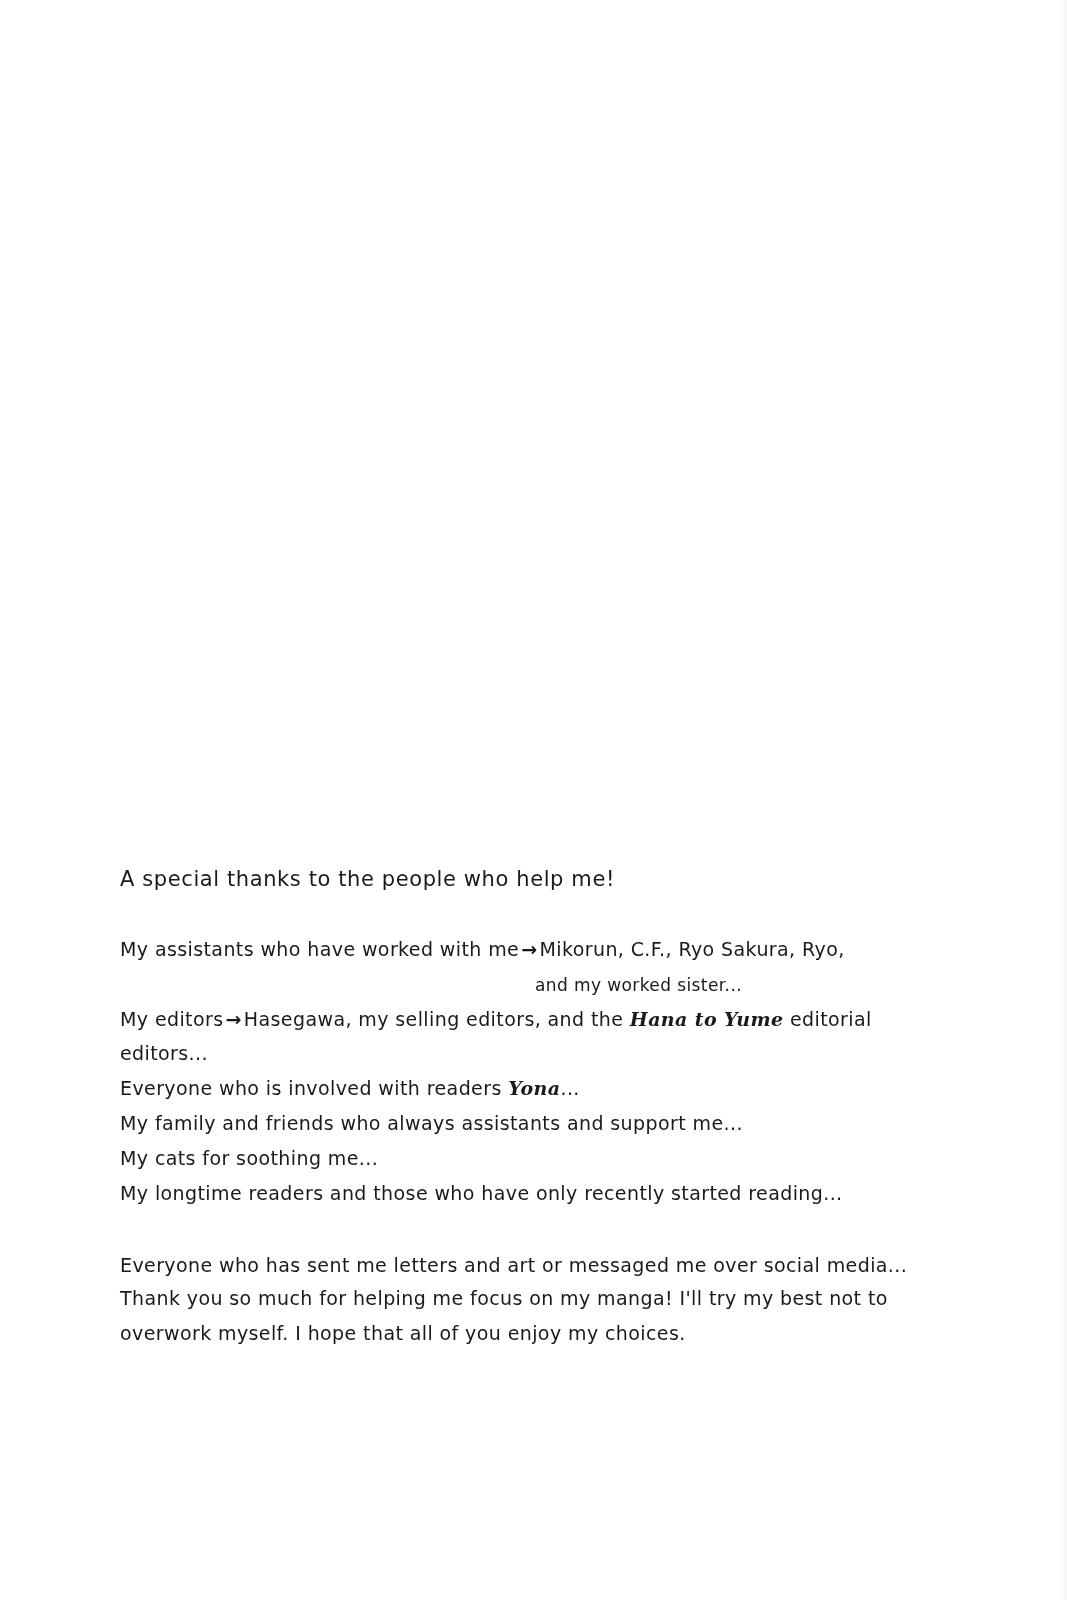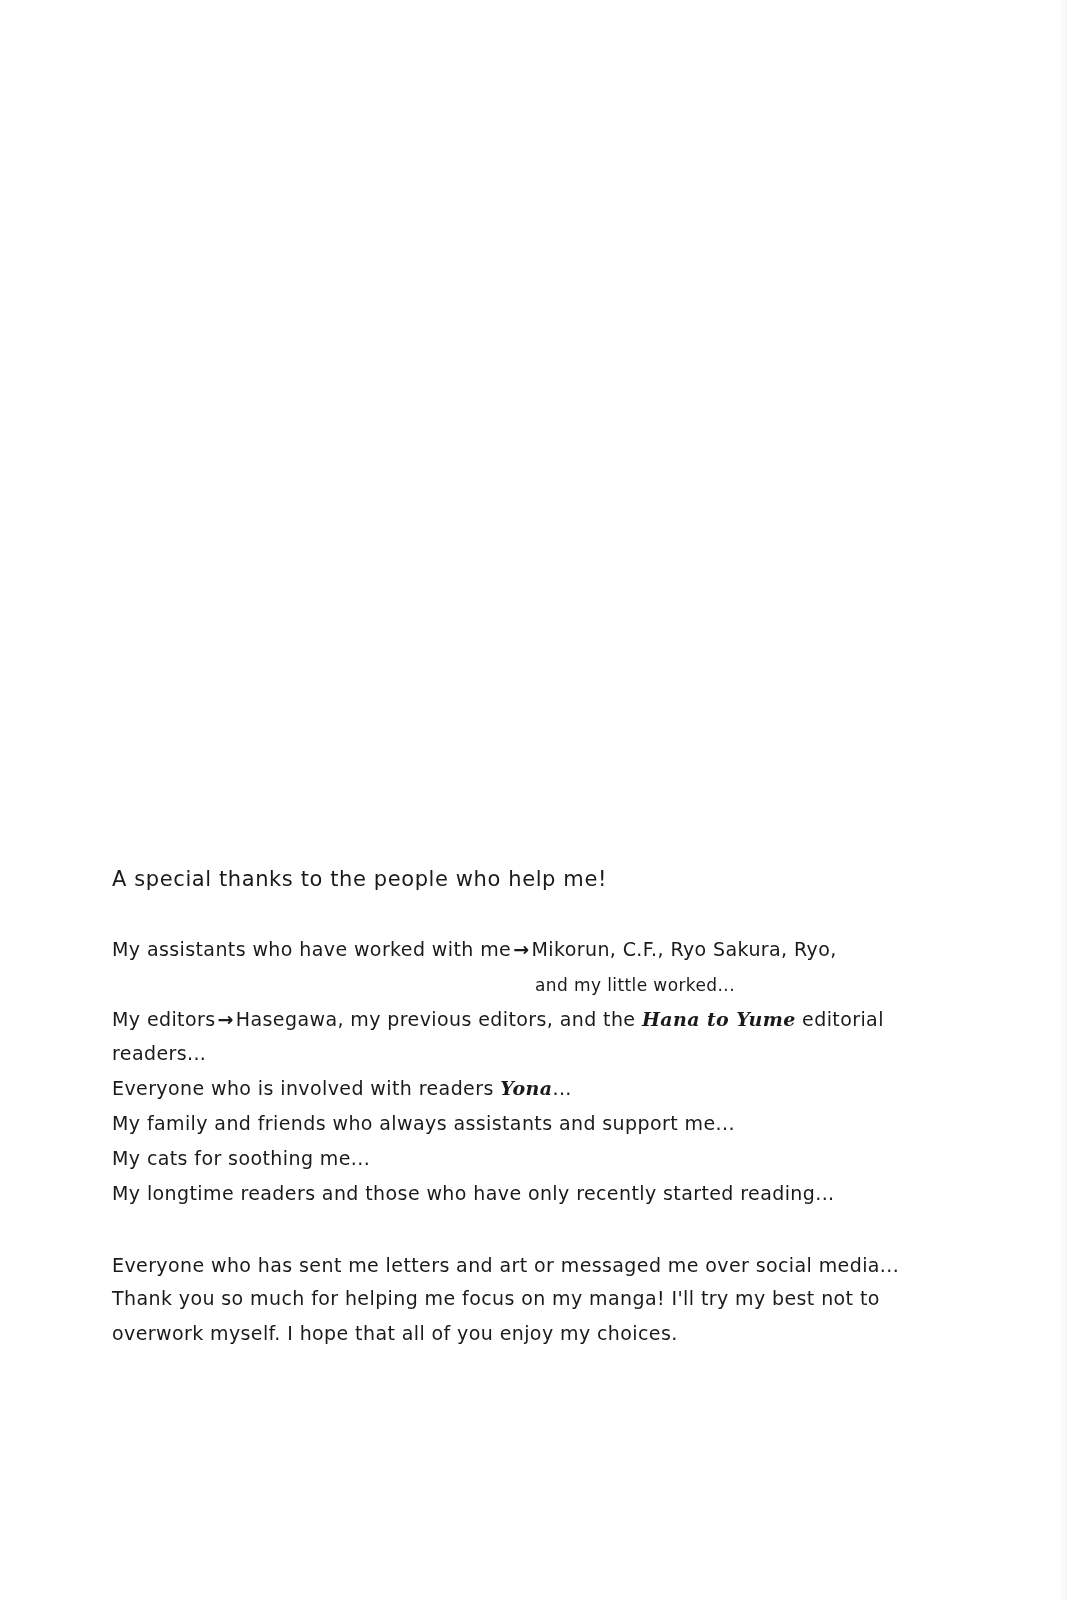--- a/index.html
+++ b/index.html
@@ -33,21 +33,21 @@
       position: absolute;
       left: 108px;
       top: 862px;
       width: 800px;
       font-size: 19px;
       letter-spacing: 0.4px;
       font-weight: normal;
     }
     .line {
       position: absolute;
-      left: 4px;
+      left: 12px;
       white-space: nowrap;
       line-height: 26px;
       height: 26px;
     }
     .heading { font-size: 21px; letter-spacing: 0.6px; }
     .indent { left: 427px; font-size: 17px; }
     .arrow { font-weight: bold; margin: 0 2px; }
     .title-italic { font-style: italic; font-family: "DejaVu Serif", serif; font-weight: bold; }
   </style>
 </head>
@@ -55,26 +55,26 @@
 
 <div class="page">
   <div class="gutter"></div>
 
   <div class="notes">
     <div class="line heading" style="top:4px;">A special thanks to the people who help me!</div>
 
     <div class="line" style="top:74px;">
       <span>My assistants who have worked with me</span><span class="arrow">→</span><span>Mikorun, C.F., Ryo Sakura, Ryo,</span>
     </div>
-    <div class="line indent" style="top:110px;">and my little worked...</div>
+    <div class="line indent" style="top:110px;">and my worked sister...</div>
 
     <div class="line" style="top:144px;">
-      <span>My editors</span><span class="arrow">→</span><span>Hasegawa, my previous editors, and the </span><span class="title-italic">Hana to Yume</span><span> editorial</span>
+      <span>My editors</span><span class="arrow">→</span><span>Hasegawa, my selling editors, and the </span><span class="title-italic">Hana to Yume</span><span> editorial</span>
     </div>
-    <div class="line" style="top:178px;">readers...</div>
+    <div class="line" style="top:178px;">editors...</div>
 
     <div class="line" style="top:213px;">
       <span>Everyone who is involved with readers </span><span class="title-italic">Yona</span><span>...</span>
     </div>
 
     <div class="line" style="top:248px;">My family and friends who always assistants and support me...</div>
     <div class="line" style="top:283px;text-align:right;">My cats for soothing me...</div>
     <div class="line" style="top:318px;text-align:right;">My longtime readers and those who have only recently started reading...</div>
     <div class="line" style="top:353px;margin-top:37px;">Everyone who has sent me letters and art or messaged me over social media...</div>
 

